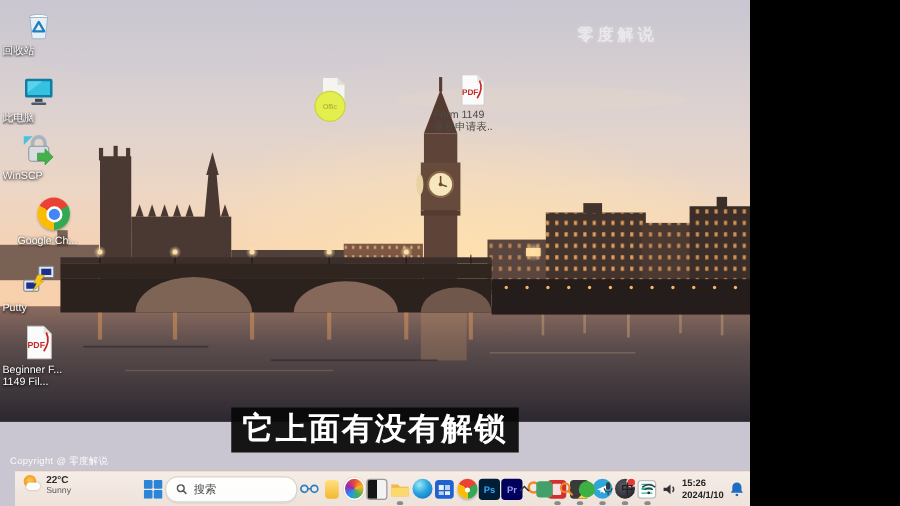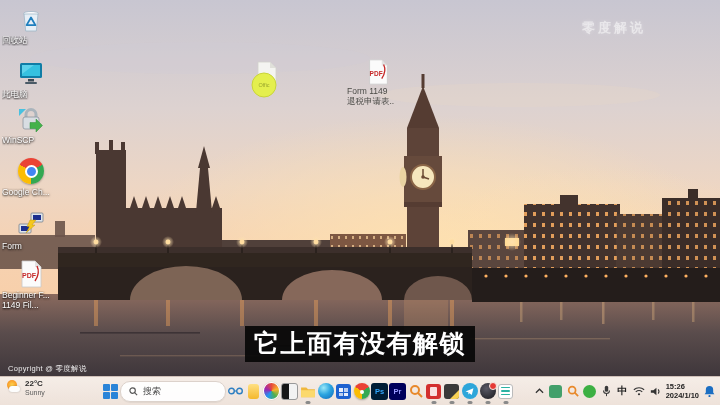--- a/index.html
+++ b/index.html
@@ -1,35 +1,35 @@
 <!DOCTYPE html>
 <html><head>
 <meta charset="utf-8">
 <style>
   html,body{margin:0;padding:0;background:#000;}
   body{font-family:"Liberation Sans","DejaVu Sans",sans-serif;}
-  #screen{position:relative;width:720px;height:405px;overflow:hidden;background:#c9c6d1;}
+  #screen{position:relative;width:600px;height:405px;overflow:hidden;background:#c9c6d1;}
   #wallpaper{position:absolute;inset:0;}
 
   
   .wm-top{position:absolute;top:19px;right:74px;font-size:13px;letter-spacing:3px;color:rgba(255,255,255,.5);font-weight:bold;text-shadow:0 0 4px rgba(255,255,255,.25);}
   .wm-bottom{position:absolute;left:8px;bottom:31px;font-size:7.5px;color:rgba(255,255,255,.9);letter-spacing:.3px;}
 
   
   .subtitle{position:absolute;left:50%;bottom:43px;transform:translateX(-50%);background:rgba(8,8,8,.93);color:#fff;font-size:25px;font-weight:700;line-height:1.2;padding:2px 9px 4px;letter-spacing:1.5px;white-space:nowrap;}
 
   
   .dicon{position:absolute;width:58px;text-align:left;cursor:default;}
   .dicon-art{width:32px;height:32px;margin:0 auto;display:flex;align-items:center;justify-content:center;}
   .dicon-label{margin-top:1px;font-size:8.5px;line-height:1.15;color:#fff;text-shadow:0 1px 2px rgba(0,0,0,.85),0 0 3px rgba(0,0,0,.6);white-space:nowrap;overflow:hidden;}
   .chrome-ball{width:26px;height:26px;border-radius:50%;background:conic-gradient(from -60deg,#ea4335 0 120deg,#34a853 0 240deg,#fbbc05 0 360deg);position:relative;box-shadow:0 1px 2px rgba(0,0,0,.3);}
   .chrome-ball::after{content:'';position:absolute;inset:6.5px;border-radius:50%;background:#4285f4;border:2.5px solid #fff;}
 
   
-  .taskbar{position:absolute;left:0;right:0;bottom:0;height:28px;background:linear-gradient(#f5ede7,#eee2da);border-top:1px solid rgba(150,130,120,.35);}
+  .taskbar{position:absolute;left:12px;right:0;bottom:0;height:28px;background:linear-gradient(#f5ede7,#eee2da);border-top:1px solid rgba(150,130,120,.35);}
   .tb-weather{position:absolute;left:6px;top:2px;display:flex;gap:4px;align-items:center;}
   .tb-weather .wtxt{display:flex;flex-direction:column;line-height:1.2;}
   .wtemp{font-size:8px;color:#2b2b2b;font-weight:bold;}
   .wcond{font-size:7px;color:#5a5a5a;}
   .sunicon{width:15px;height:15px;position:relative;}
   .sunicon .sun{position:absolute;left:1px;top:0;width:10px;height:10px;border-radius:50%;background:radial-gradient(#ffd54f,#f57f17);}
   .sunicon .cloud{position:absolute;left:3px;top:6px;width:11px;height:6px;border-radius:6px;background:#fdfdfd;box-shadow:0 0 2px rgba(0,0,0,.25);}
   .tb-center{position:absolute;left:102px;top:0;height:100%;display:flex;align-items:center;gap:1px;}
   .tb-right{position:absolute;right:3px;top:0;height:100%;display:flex;align-items:center;gap:3px;}
   .tbicon{width:17px;height:17px;border-radius:4px;position:relative;flex:0 0 auto;display:flex;align-items:center;justify-content:center;}
@@ -252,38 +252,38 @@
       <svg class="svgicon" width="30" height="30" viewBox="0 0 30 30">
         <polygon points="3,5 10,5 3,12" fill="#49c1e0"></polygon>
         <path d="M10,14 v-3.5 a5,5 0 0 1 10,0 V14" fill="none" stroke="#aab4bc" stroke-width="3"></path>
         <rect x="7" y="13" width="16" height="12" rx="2" fill="#d8dde2" stroke="#8a949e" stroke-width=".8"></rect>
         <polygon points="14,18.5 20,18.5 20,15 26.5,21.5 20,28 20,24.5 14,24.5" fill="#43b14b" stroke="#2e8f38" stroke-width=".5"></polygon>
       </svg>
     </div>
     <div class="dicon-label">WinSCP</div>
   </div>
 
-  <div class="dicon" style="left:2px;top:155px">
+  <div class="dicon" style="left:14px;top:155px">
     <div class="dicon-art">
         <div class="chrome-ball"></div>
       </div>
     <div class="dicon-label">Google Ch...</div>
   </div>
 
   <div class="dicon" style="left:2px;top:209px">
     <div class="dicon-art">
       <svg class="svgicon" width="30" height="30" viewBox="0 0 30 30">
         <rect x="15" y="3" width="12" height="9" rx="1" fill="#dfe5ea" stroke="#77808a" stroke-width=".8"></rect>
         <rect x="17" y="5" width="8" height="5" fill="#1c2f8f"></rect>
         <rect x="3" y="14" width="12" height="9" rx="1" fill="#dfe5ea" stroke="#77808a" stroke-width=".8"></rect>
         <rect x="5" y="16" width="8" height="5" fill="#1c2f8f"></rect>
         <polygon points="14,10 20,10 16,15 19,15 10,23 13.5,16.5 11,16.5" fill="#f6c81d" stroke="#b8940a" stroke-width=".4"></polygon>
       </svg>
     </div>
-    <div class="dicon-label">Form</div>
+    <div class="dicon-label">Putty</div>
   </div>
 
   <div class="dicon" style="left:2px;top:258px">
     <div class="dicon-art">
       <svg class="svgicon" width="30" height="30" viewBox="0 0 30 30">
         <path d="M6,2 h13 l6,6 v20 h-19 z" fill="#fbfbfb" stroke="#c9c9c9" stroke-width=".8"></path>
         <path d="M19,2 l6,6 h-6 z" fill="#e2e2e2"></path>
         <text x="13" y="19" font-size="7" font-weight="bold" fill="#c62828" text-anchor="middle">PDF</text>
         <path d="M21,7 q3.5,7 -2,15" stroke="#c62828" stroke-width="1.4" fill="none"></path>
       </svg>

